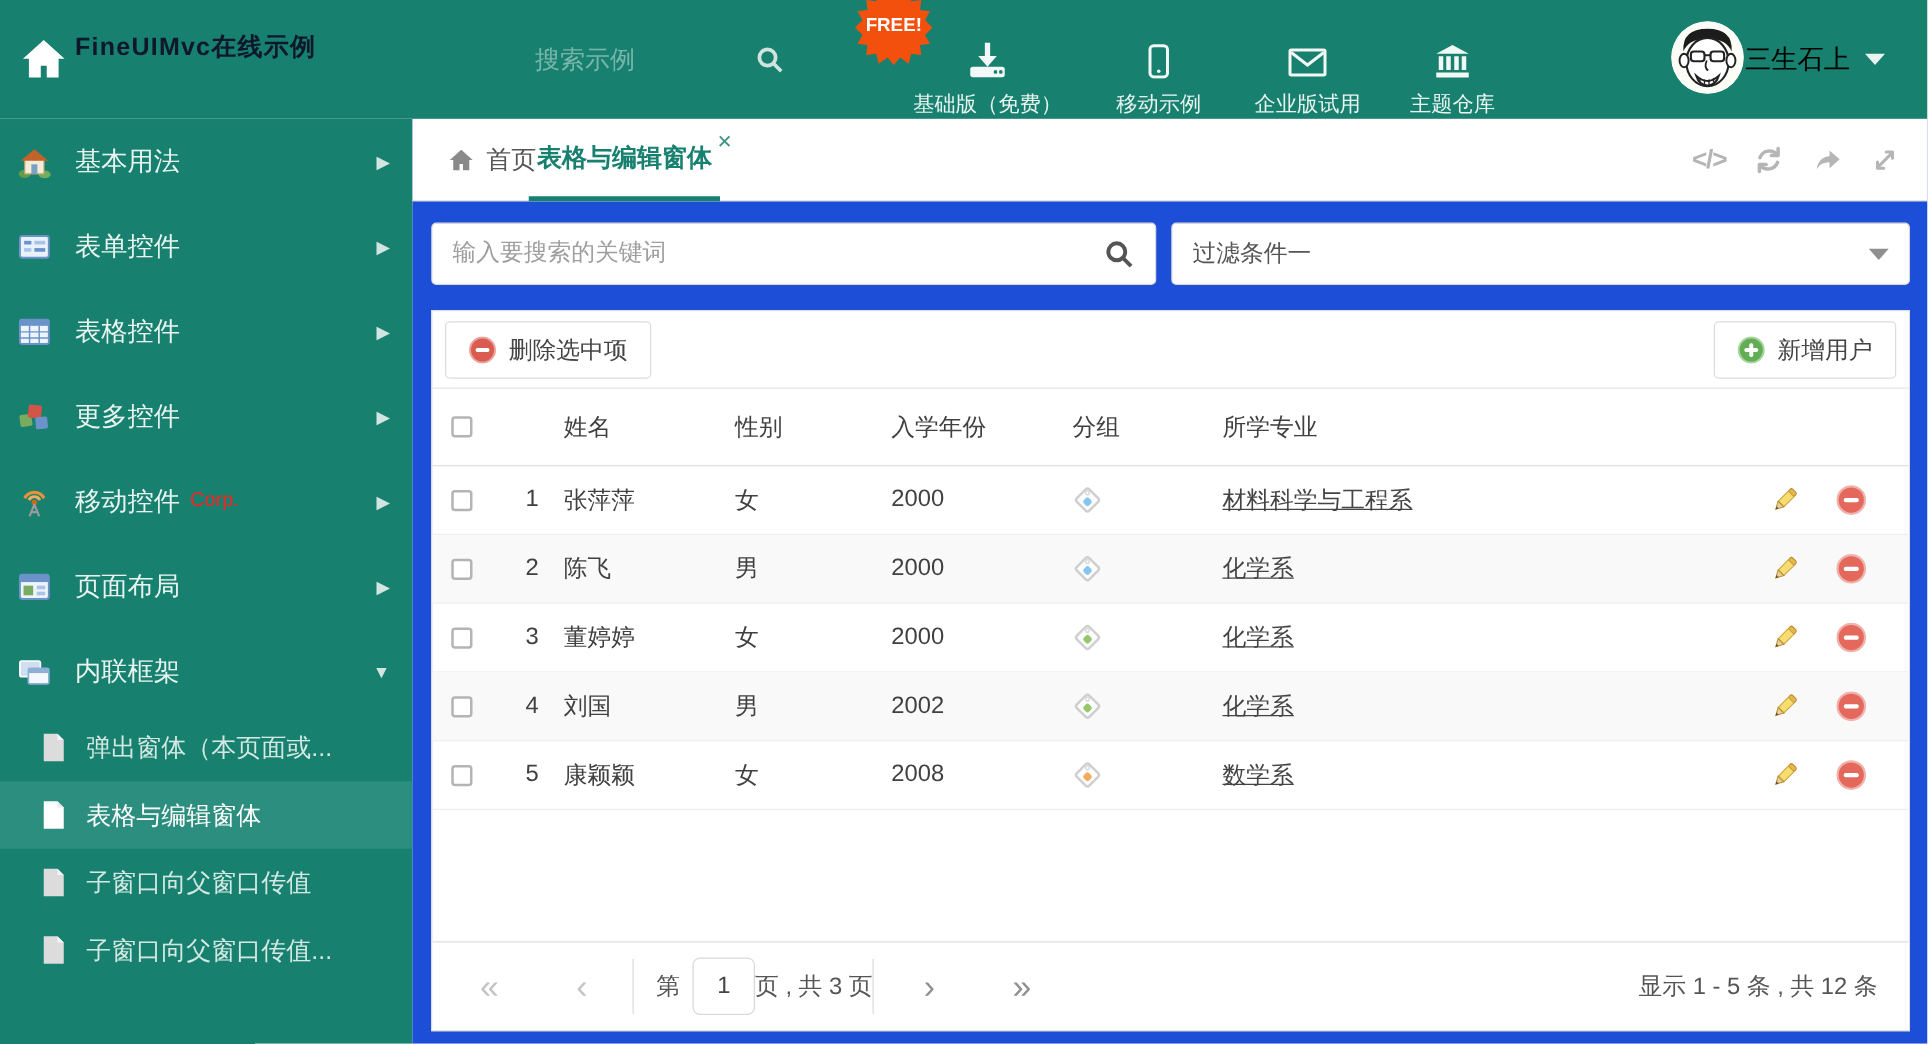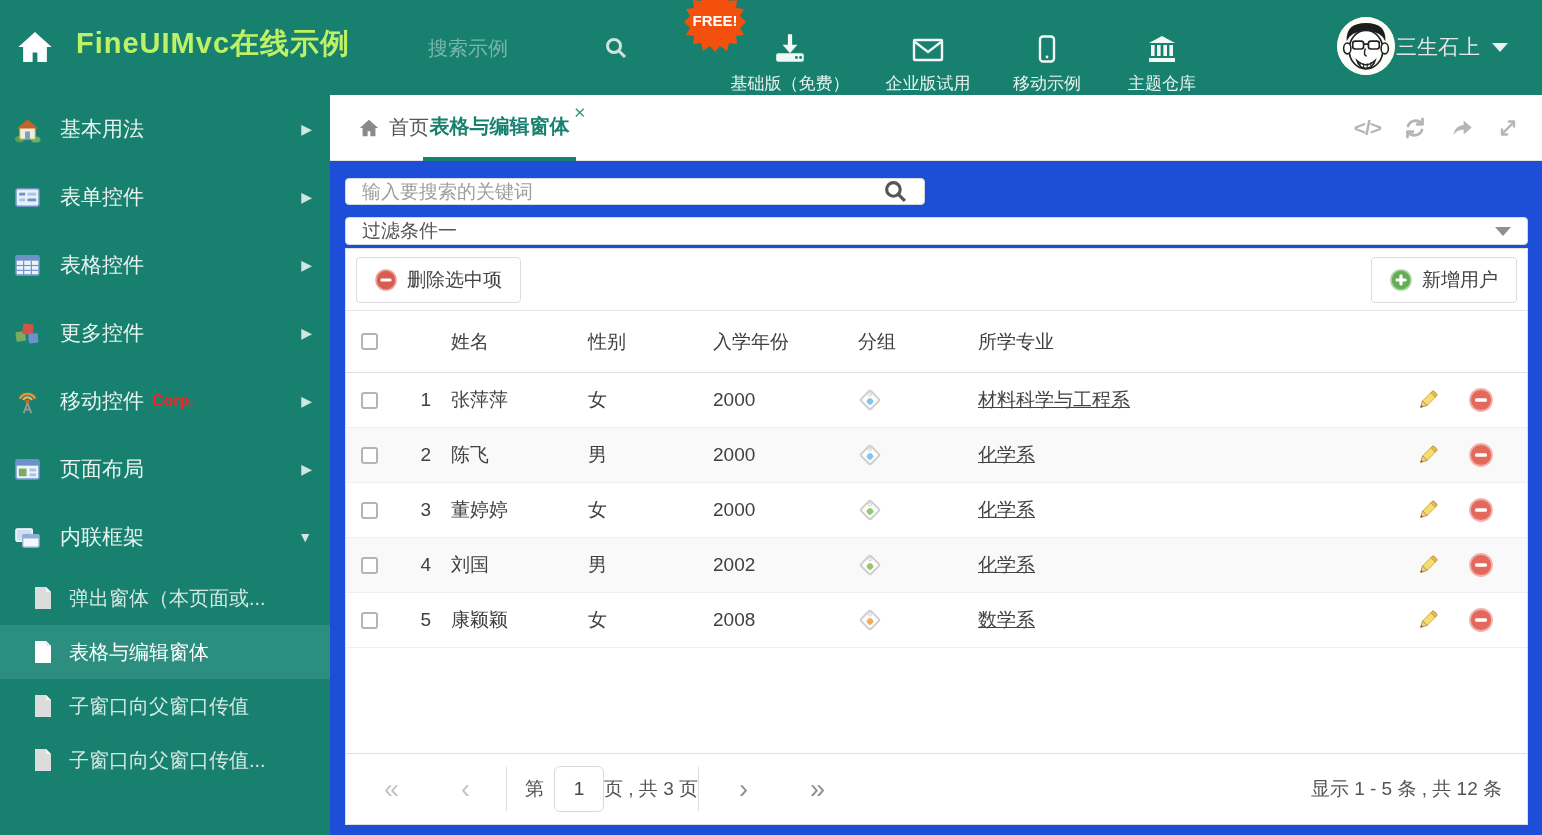--- a/index.html
+++ b/index.html
@@ -8,73 +8,73 @@
     font-family:"Liberation Sans","DejaVu Sans",sans-serif;
     background:#fff; color:#404040; position:relative;
     --accent:#17806f;
   }
   svg { display:block; }
 
   
   .topbar { position:absolute; left:0; top:0; width:1542px; height:95px;
     background:var(--accent,#17806f); z-index:5; }
   .home-btn { position:absolute; left:16px; top:28px; width:38px; height:38px; cursor:pointer; }
-  .app-title { position:absolute; left:76px; top:24px; font-size:29px; font-weight:bold; color:#bef264; letter-spacing:1px; }
+  .app-title { position:absolute; left:60px; top:24px; font-size:20px; font-weight:bold; color:#0f172a; letter-spacing:1px; }
   .hdr-search { position:absolute; left:428px; top:30px; width:210px; height:36px; display:flex; align-items:center; }
   .hdr-search input { background:transparent; border:none; outline:none; width:150px;
     font-size:20px; color:#eaf4f1; font-family:inherit; }
   .hdr-search input::placeholder { color:rgba(255,255,255,0.42); }
   .hdr-search .mag { margin-left:26px; }
 
   .free-badge { position:absolute; left:684px; top:-9px; width:62px; height:62px; z-index:6; }
   .free-badge .txt { position:absolute; left:0; top:0; width:62px; height:58px; display:flex;
     align-items:center; justify-content:center; color:#fff; font-weight:bold; font-size:15px; }
 
   .hdr-nav { position:absolute; left:712px; top:0; height:95px; display:flex; }
   .hdr-item { display:flex; flex-direction:column; align-items:center; justify-content:flex-end;
     gap:9px; cursor:pointer; padding-top:6px; }
   .hdr-item .lbl { color:#e9f4f1; font-size:17px; white-space:nowrap; }
   .w1{width:156px;} .w2{width:120px;} .w3{width:118px;} .w4{width:110px;} .w5{width:112px;}
 
   .avatar { position:absolute; right:147px; top:17px; width:58px; height:58px; border-radius:50%;
     background:#fbfbf7; overflow:hidden; cursor:pointer; }
   .user-area { position:absolute; right:34px; top:33px; display:flex; align-items:center; gap:12px;
-    color:#e5e5e5; font-size:21px; cursor:pointer; }
+    color:#000000; font-size:21px; cursor:pointer; }
   .caret-down-w { width:0; height:0; border-left:8px solid transparent; border-right:8px solid transparent;
     border-top:9px solid #e9f4f1; }
 
   
   .sidebar { position:absolute; left:0; top:95px; width:330px; height:740px;
     background:var(--accent,#17806f); overflow:hidden; }
   .side-item { height:68px; display:flex; align-items:center; padding-left:14px; cursor:pointer;
     color:#e9f4f1; font-size:21px; position:relative; }
   .side-item .sicon { width:27px; height:27px; margin-right:19px; flex:none; }
   .side-item .arr { position:absolute; right:18px; font-size:14px; color:#d2e6e1; }
-  .corp { color:#ff2020; font-size:16px; margin-left:8px; font-weight:bold; }
+  .corp { color:#ff2020; font-size:16px; margin-left:8px; font-weight:normal; }
   .sub-item { height:54px; display:flex; align-items:center; padding-left:33px; cursor:pointer;
     color:#d4e8e3; font-size:20px; }
   .sub-item .ficon { width:20px; height:24px; margin-right:16px; flex:none; }
   .sub-item.selected { background:#2b8e7e; color:#fff; }
 
   
   .main { position:absolute; left:330px; top:95px; width:1212px; height:740px; background:#1d4ed8; }
 
   .tabstrip { position:relative; height:66px; border-bottom:1px solid #e3e3e3; background:#fff; }
   .tab-home { position:absolute; left:28px; top:0; height:65px; display:flex; align-items:center;
     gap:9px; cursor:pointer; color:#555; font-size:20px; }
   .tab-active { position:absolute; left:93px; top:0; width:153px; height:66px; display:flex;
     align-items:center; justify-content:center; cursor:pointer;
     color:var(--accent,#17806f); font-size:20px; font-weight:bold;
     border-bottom:4px solid var(--accent,#17806f); }
   .tab-close { position:absolute; top:9px; right:-10px; color:#3d9486; font-size:15px; font-weight:bold; cursor:pointer; }
   .strip-tools { position:absolute; right:22px; top:0; height:65px; display:flex; align-items:center; gap:21px; }
   .strip-tools .tool { cursor:pointer; color:#b5b5b5; }
   .code-glyph { font-size:21px; font-weight:bold; color:#b5b5b5; letter-spacing:-1px; }
 
-  .filter-row { position:absolute; left:15px; top:83px; width:1183px; height:50px; display:flex; gap:12px;flex-direction:column; }
+  .filter-row { position:absolute; left:15px; top:83px; width:1183px; height:50px; display:flex; gap:12px; }
   .search-box { width:580px; height:50px; border:1px solid #d9d9d9; border-radius:4px;
     display:flex; align-items:center; position:relative; background:#fff; }
   .search-box input { border:none; outline:none; flex:1; margin-left:16px; font-size:19px;
     color:#555; font-family:inherit; }
   .search-box input::placeholder { color:#9e9e9e; }
   .search-box .mag { margin-right:16px; }
   .filter-dd { flex:1; height:50px; border:1px solid #d9d9d9; border-radius:4px; background:#fff;
     display:flex; align-items:center; cursor:pointer; position:relative; }
   .filter-dd .val { margin-left:16px; font-size:19px; color:#555; }
   .caret-down-g { position:absolute; right:16px; width:0; height:0;
@@ -155,37 +155,37 @@
       <span>
         <svg viewBox="0 0 32 28" width="34" height="30" fill="#f2f8f6">
           <path d="M14 1h4v10h5l-7 8-7-8h5z"></path>
           <rect x="3" y="19" width="26" height="8" rx="2"></rect>
           <circle cx="22" cy="23" r="1.4" fill="#17806f"></circle>
             <circle cx="26" cy="23" r="1.4" fill="#17806f"></circle>
         </svg>
       </span>
       <span class="lbl">基础版（免费）</span>
     </div>
+    <div class="hdr-item w3">
+      <span>
+        <svg viewBox="0 0 18 28" width="18" height="28" fill="none" stroke="#f2f8f6" stroke-width="2.4">
+          <rect x="2" y="1.5" width="14" height="25" rx="3"></rect>
+            <circle cx="9" cy="22" r="1.4" fill="#f2f8f6" stroke="none"></circle>
+          </svg>
+      </span>
+      <span class="lbl">移动示例</span>
+    </div>
     <div class="hdr-item w2">
       <span>
         <svg viewBox="0 0 32 24" width="32" height="26" fill="none" stroke="#f2f8f6" stroke-width="2.4">
           <rect x="2" y="2" width="28" height="20" rx="1"></rect>
             <path d="M3 4 16 14 29 4"></path>
           </svg>
       </span>
       <span class="lbl">企业版试用</span>
-    </div>
-    <div class="hdr-item w3">
-      <span>
-        <svg viewBox="0 0 18 28" width="18" height="28" fill="none" stroke="#f2f8f6" stroke-width="2.4">
-          <rect x="2" y="1.5" width="14" height="25" rx="3"></rect>
-            <circle cx="9" cy="22" r="1.4" fill="#f2f8f6" stroke="none"></circle>
-          </svg>
-      </span>
-      <span class="lbl">移动示例</span>
     </div>
     <div class="hdr-item w5">
       <span>
         <svg viewBox="0 0 30 28" width="30" height="28" fill="#f2f8f6">
           <path d="M15 1 28 8H2z"></path>
             <rect x="4" y="10" width="3.6" height="11"></rect>
             <rect x="10" y="10" width="3.6" height="11"></rect>
           <rect x="16.4" y="10" width="3.6" height="11"></rect>
             <rect x="22.4" y="10" width="3.6" height="11"></rect>
           <rect x="2" y="23" width="26" height="4"></rect>

